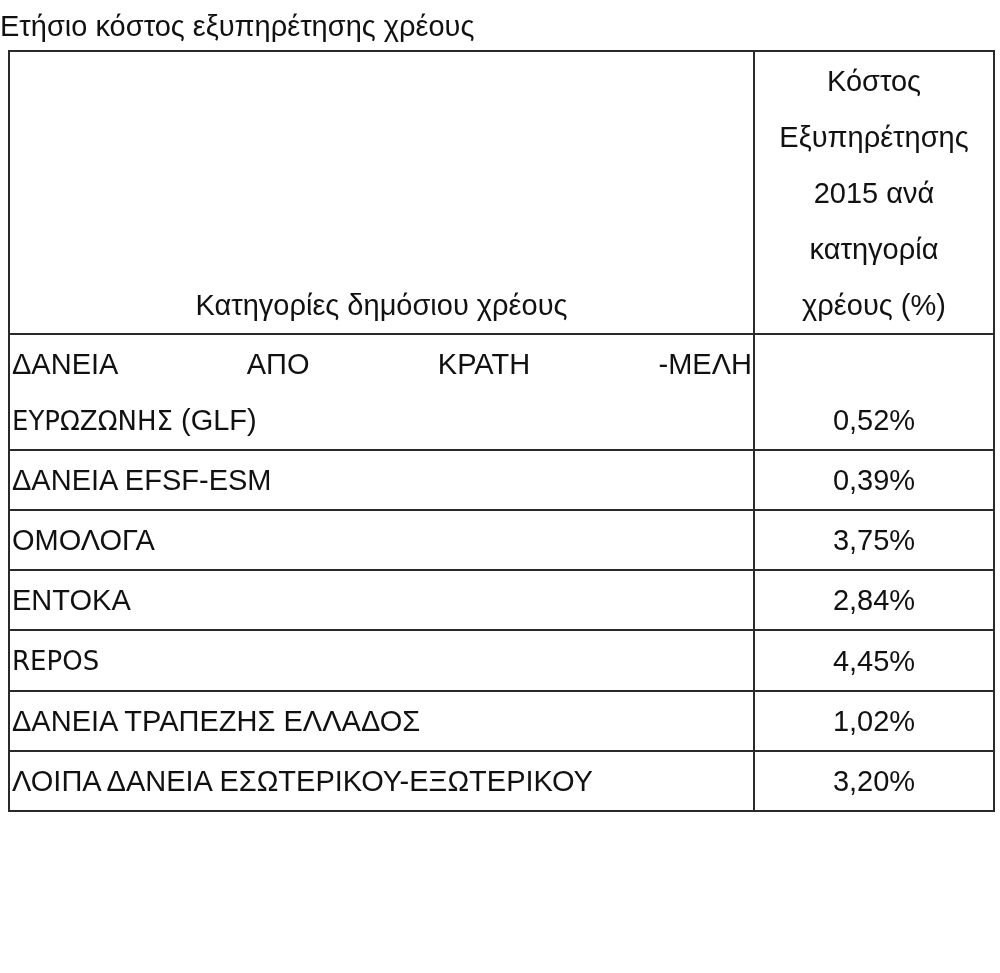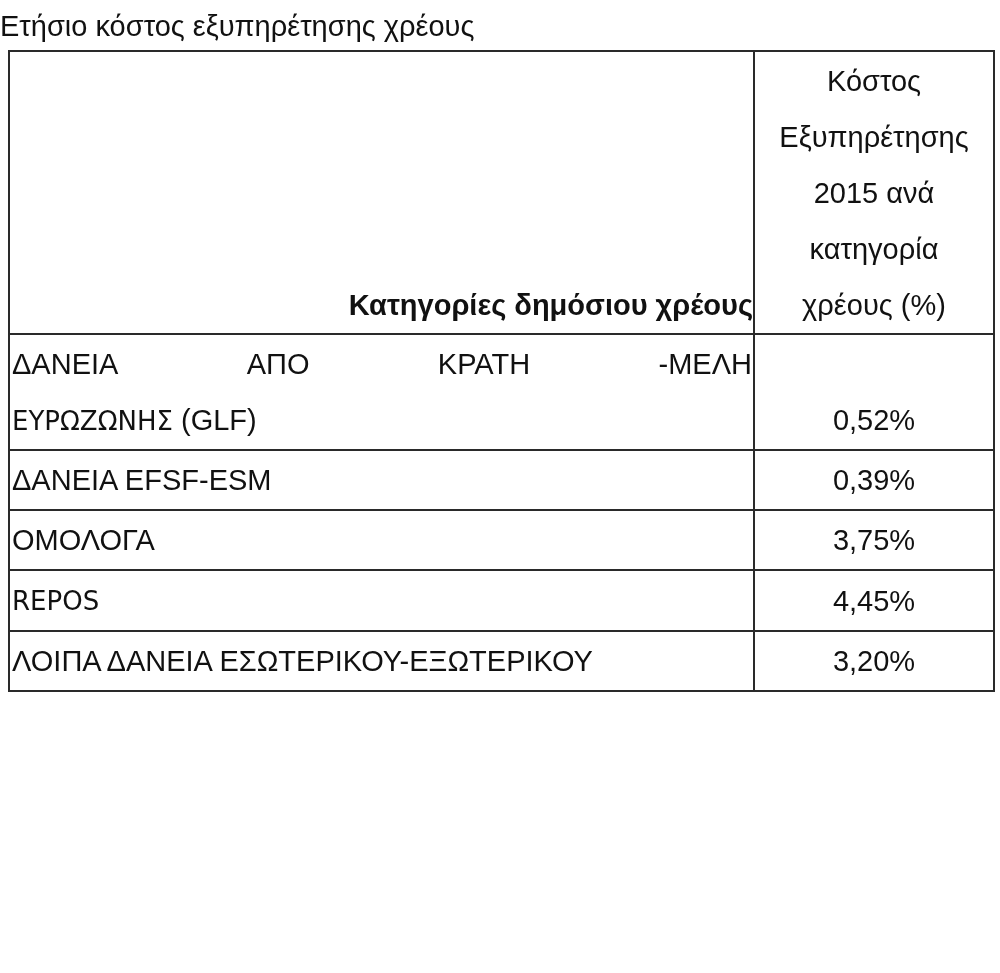--- a/index.html
+++ b/index.html
@@ -16,21 +16,21 @@
       border-collapse: collapse; table-layout: fixed;
       width: 985px;
     }
     col.c1 { width: 745px; }
     col.c2 { width: 240px; }
     td, th {
       border: 2px solid #2a2a2a; padding: 0;
       font-size: 29px; font-weight: normal; line-height: 58px;
       vertical-align: bottom;
     }
-    th.h1 { text-align: right; height: 281px; font-weight: bold; }
+    th.h1 { text-align: center; height: 281px; }
     th.h2 { text-align: center; height: 281px; }
     .hline { display: block; line-height: 56px; }
     td.cat { text-align: left; padding-left: 2px; }
     td.val { text-align: center; }
     .r1 td { height: 58px; }
     .r2 td { height: 114px; border-radius: 15px; }
     .justify-line {
       display: flex; justify-content: space-between; width: 740px; line-height: 56px;
     }
     .line { display: block; line-height: 56px; white-space: nowrap; }
@@ -76,22 +76,30 @@
 
   <tr class="r1">
     <td class="cat">ΔΑΝΕΙΑ EFSF-ESM</td>
     <td class="val">0,39%</td>
   </tr>
   <tr class="r1">
     <td class="cat">ΟΜΟΛΟΓΑ</td>
     <td class="val">3,75%</td>
   </tr>
   <tr class="r1">
+    <td class="cat">ΕΝΤΟΚΑ</td>
+    <td class="val">2,84%</td>
+  </tr>
+  <tr class="r1">
     <td class="cat"><span class="repos">REPOS</span></td>
     <td class="val">4,45%</td>
+  </tr>
+  <tr class="r1">
+    <td class="cat">ΔΑΝΕΙΑ ΤΡΑΠΕΖΗΣ ΕΛΛΑΔΟΣ</td>
+    <td class="val">1,02%</td>
   </tr>
 
 
   <tr class="r1">
     <td class="cat">ΛΟΙΠΑ ΔΑΝΕΙΑ ΕΣΩΤΕΡΙΚΟΥ-ΕΞΩΤΕΡΙΚΟΥ</td>
     <td class="val">3,20%</td>
   </tr>
 </tbody>
   </table>
 

